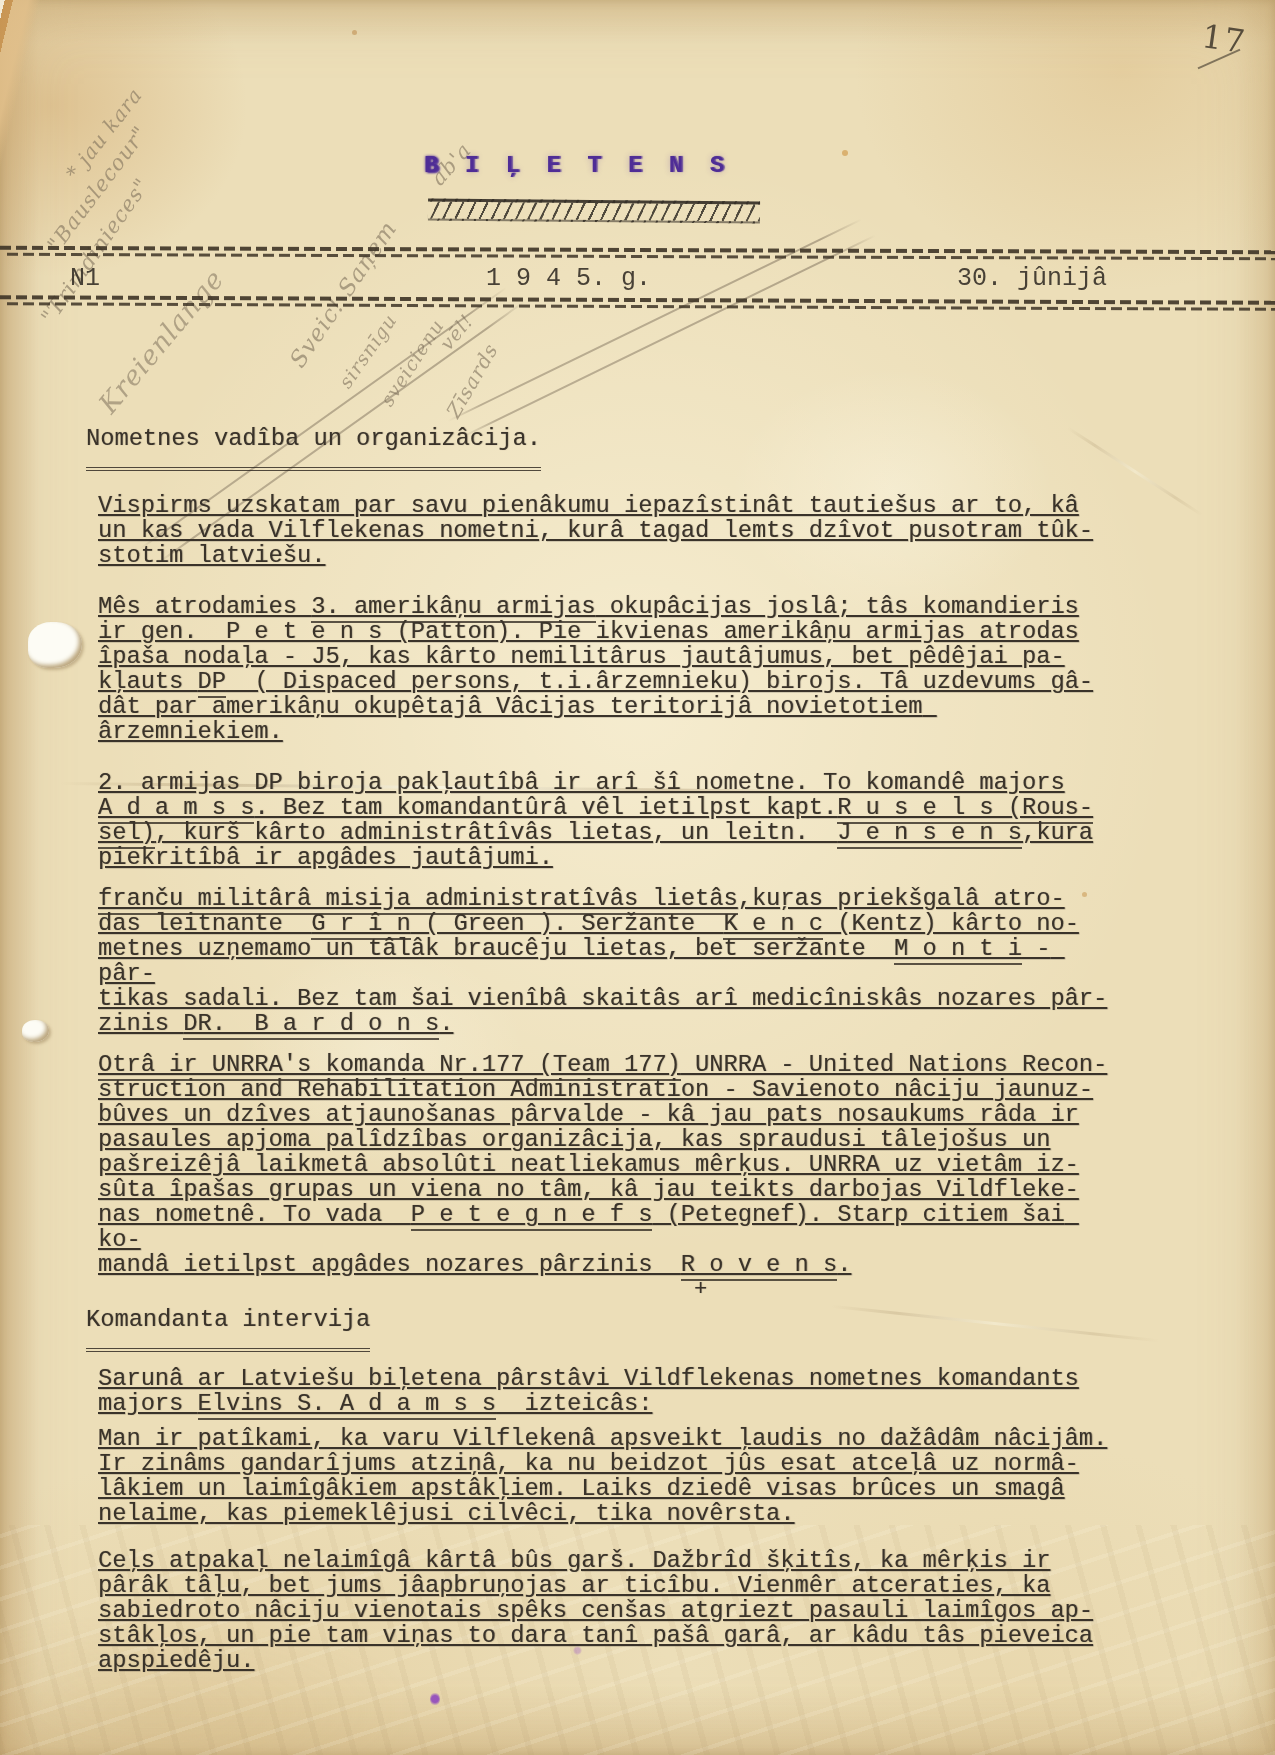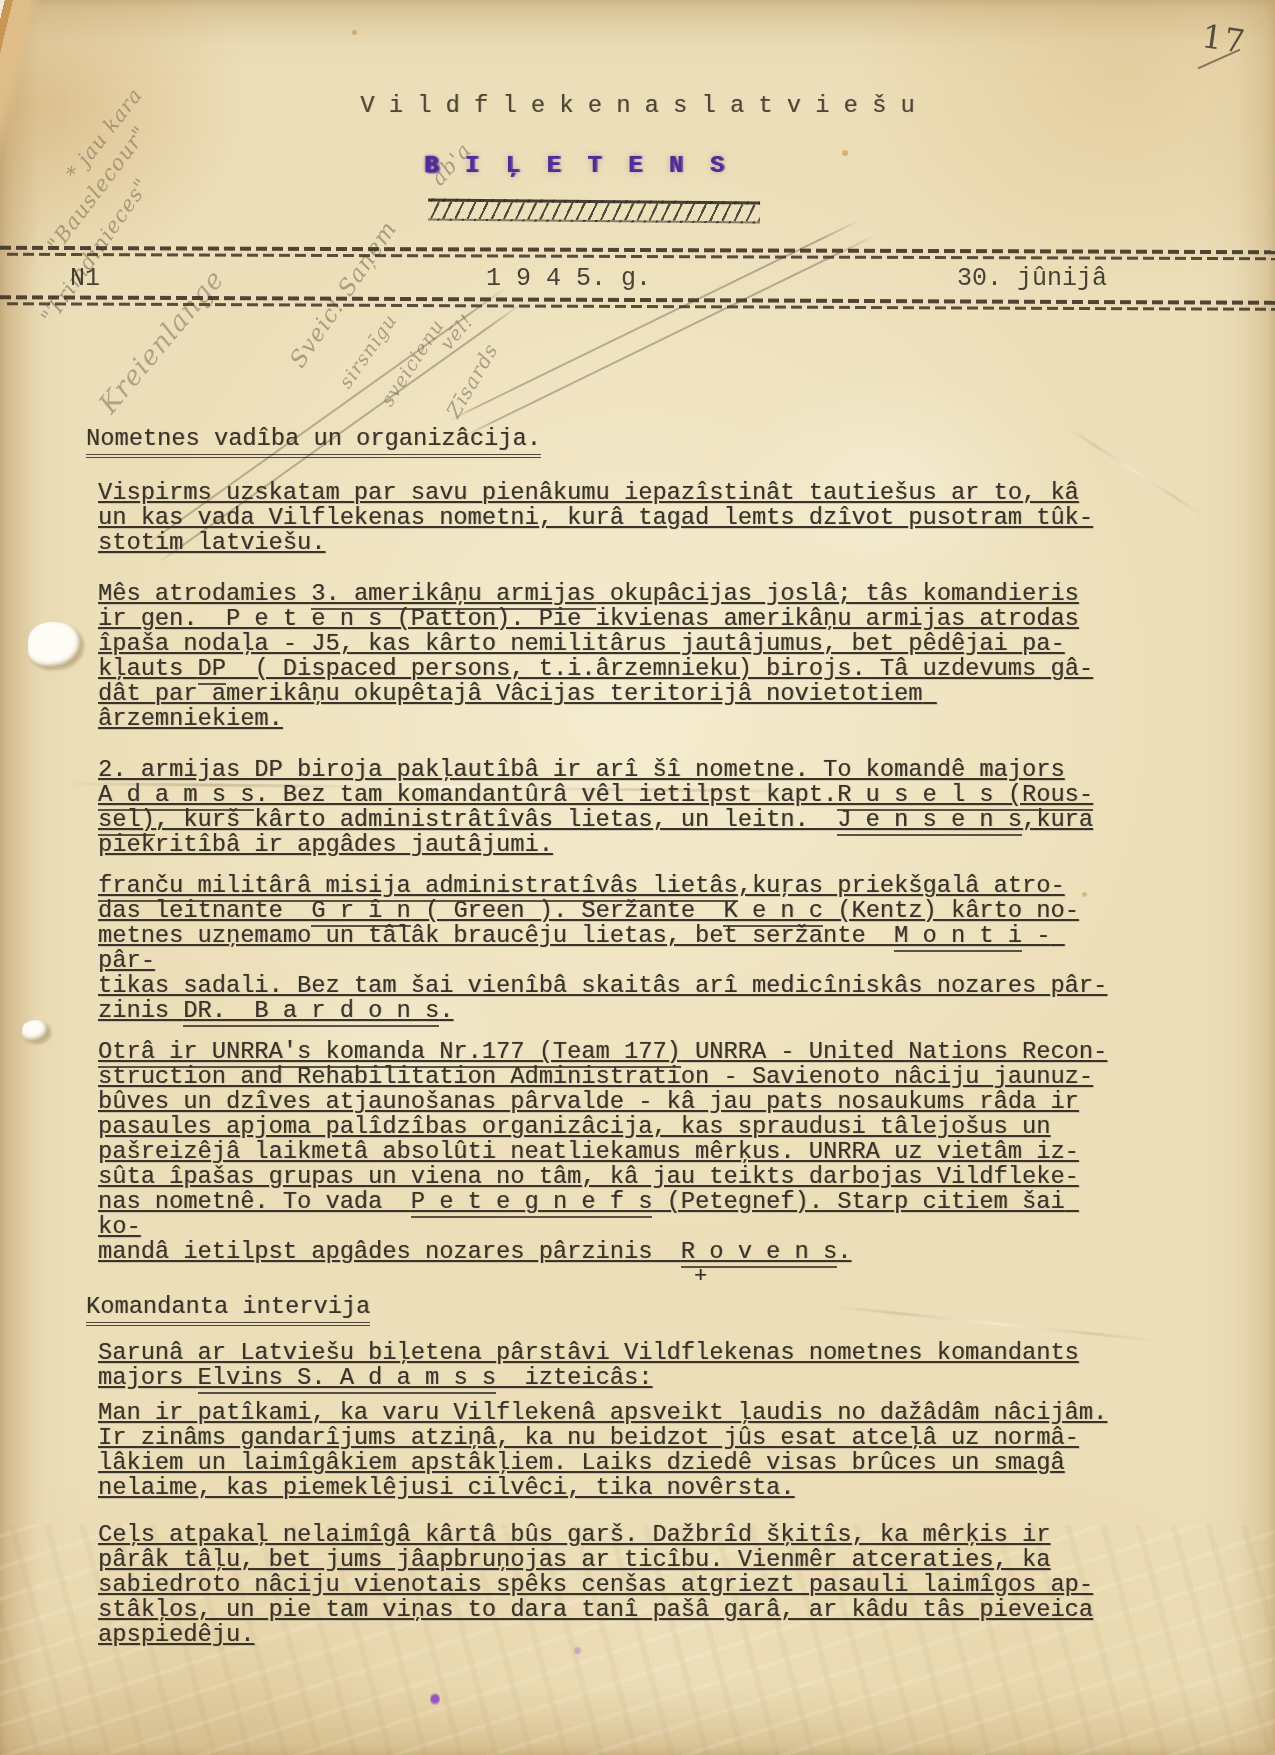--- a/index.html
+++ b/index.html
@@ -89,21 +89,21 @@
   .issue-row{position:absolute;left:0;top:264px;width:100%;box-sizing:border-box;
     padding:0 168px 0 70px;display:flex;justify-content:space-between;
     font-size:25px;color:rgba(58,51,42,.92);}
   .issue-year{transform:translateX(40px);}
   
   .content{position:absolute;left:86px;top:426px;width:1045px;
     font-size:23.7px;line-height:25px;
     text-shadow:.6px .4px .9px rgba(58,51,42,.45);}
   .content p{margin:0 12px 18px;white-space:pre-wrap;text-decoration:underline;}
   .head{display:inline-block;font-size:23.7px;font-weight:normal;margin:0 0 22px;
-    border-bottom:4px double rgba(52,45,36,.85);padding-bottom:3px;line-height:25px;}
+    border-bottom:4px double rgba(52,45,36,.85);padding-bottom:16px;line-height:25px;}
   .head.h2b{margin-bottom:14px;}
   .u{border-bottom:2px solid rgba(52,45,36,.8);padding-bottom:1px;}
   .mb26{margin-bottom:26px !important;}
   .mb16{margin-bottom:16px !important;}
   .mb10{margin-bottom:10px !important;}
   .mb22{margin-bottom:22px !important;}
   .mb30{margin-bottom:30px !important;}
   .mb0{margin-bottom:0 !important;}
   .plus{height:26px;margin:0 0 4px;padding-left:608px;font-size:22px;line-height:26px;}
 </style>
@@ -135,21 +135,20 @@
   <div class="pn pn-r3">sveicienu</div>
   <div class="pn pn-r4">vēl!</div>
   <div class="pn pn-r5">Zīsards</div>
   <div class="stroke sA1"></div>
   <div class="stroke sA2"></div>
   <div class="stroke sB1"></div>
   <div class="stroke sB2"></div>
   <div class="pagenum">17</div>
   <div class="pagenum-slash"></div>
 
-  <div class="supertitle">V i l d f l e k e n a s   l a t v i e š u</div>
   <div class="stamp">B I Ļ E T E N S</div>
   <div class="hatch"></div>
   <div class="rule rule1"></div>
   <div class="issue-row">
     <span class="issue-no">N1</span>
     <span class="issue-year">1 9 4 5. g.</span>
     <span class="issue-date">30. jûnijâ</span>
   </div>
   <div class="rule rule2"></div>
 

